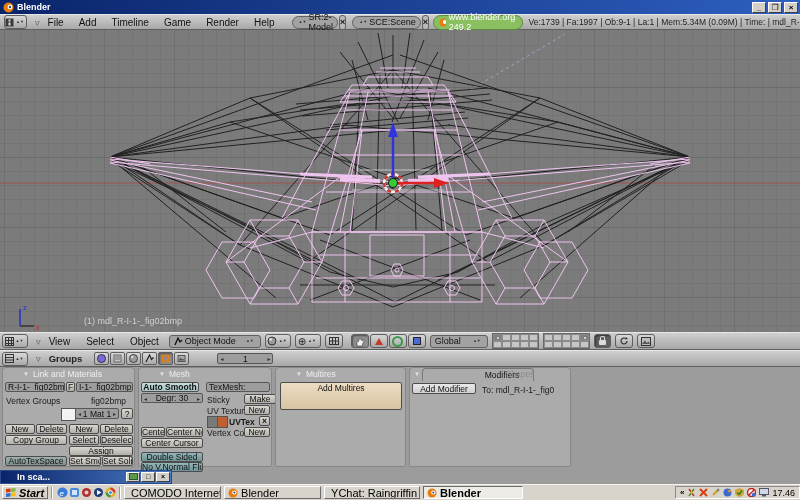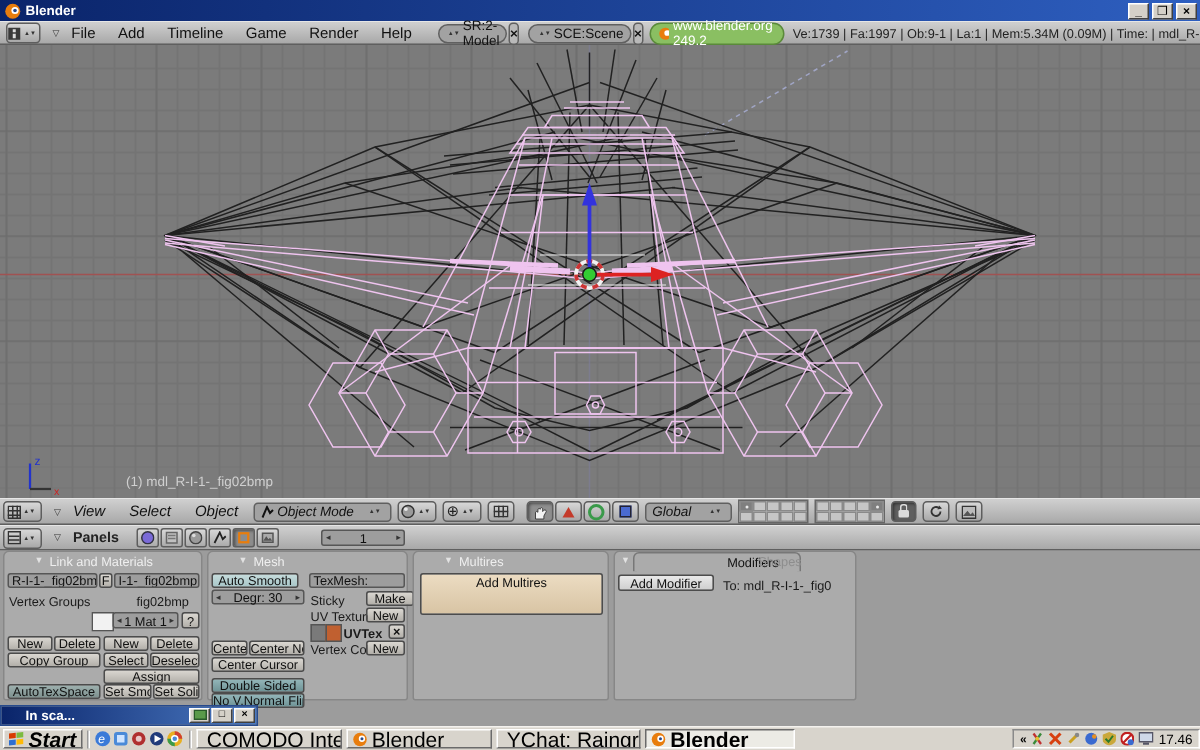--- a/index.html
+++ b/index.html
@@ -62,21 +62,21 @@
   .tab.inactive{color:#8d8d8d;}
   
   .miniwin{left:0;top:470px;width:172px;height:14px;background:linear-gradient(90deg,#0a246a,#4b7ac2);
     border:1px solid #274a8c;display:flex;align-items:center;box-sizing:border-box;color:#fff;
     font-size:9px;font-weight:bold;padding-left:16px;}
   .mwbtn{width:14px;height:10px;background:#d4d0c8;border:1px solid;border-color:#fff #404040 #404040 #fff;
     margin-right:1px;font-size:7px;line-height:8px;text-align:center;color:#000;box-sizing:border-box;}
   .taskbar{left:0;top:484px;width:800px;height:16px;background:#d8d4cc;border-top:1px solid #f4f2ee;
     display:flex;align-items:center;box-sizing:border-box;}
   .tbtn{height:13px;background:#d8d4cc;border:1px solid;border-color:#fff #6a6a6a #6a6a6a #fff;
-    display:flex;align-items:center;font-size:14px;color:#000;padding:0 3px;gap:3px;box-sizing:border-box;
+    display:flex;align-items:center;font-size:11px;color:#000;padding:0 3px;gap:3px;box-sizing:border-box;
     overflow:hidden;white-space:nowrap;}
   .tbtn.active{background:#ecebe5;border-color:#6a6a6a #fff #fff #6a6a6a;font-weight:bold;}
   .tdivider{width:1px;height:12px;background:#9a9a9a;border-right:1px solid #fff;margin:0 3px;}
   .tray{display:flex;align-items:center;height:13px;border:1px solid;border-color:#8a8a8a #fff #fff #8a8a8a;
     padding:0 4px;gap:3px;font-size:9px;color:#000;box-sizing:border-box;}
   .qlicon{width:12px;height:12px;display:flex;align-items:center;justify-content:center;}
   .ctx{width:15px;height:13px;display:inline-flex;align-items:center;justify-content:center;
     background:linear-gradient(#d8d8d8,#ababab);border:1px solid #5e5e5e;border-radius:2px;box-sizing:border-box;}
   .ctx.pressed{background:#8c8c8c;box-shadow:inset 1px 1px 2px rgba(0,0,0,.4);}
   .lockbody{width:7px;height:5px;background:#dcdcdc;border-radius:1px;position:relative;margin-top:3px;}
@@ -291,21 +291,21 @@
       <g>
         <line x1="20" y1="296" x2="20" y2="279" stroke="#2233cc" stroke-width="1.5"></line>
         <line x1="20" y1="296" x2="34" y2="296" stroke="#333" stroke-width="1.5"></line>
         <text x="23" y="280" font-size="8" fill="#2233cc">z</text>
         <text x="36" y="300" font-size="7" fill="#cc2222">x</text>
       </g>
       <text x="84" y="294" font-size="9" fill="#d0d0d0">(1) mdl_R-I-1-_fig02bmp</text>
     </svg>
   </div>
 
-  <div class="abs bheader" style="left:0;top:332px;width:800px;height:18px;padding-left:2px;gap:4px;font-style:italic;">
+  <div class="abs bheader" style="left:0;top:332px;width:800px;height:18px;padding-left:2px;gap:4px;">
     <span class="hbtn" style="width:26px;">
       <svg width="9" height="9">
           <rect x="0.5" y="0.5" width="8" height="8" fill="none" stroke="#333"></rect>
           <line x1="3.5" y1="0" x2="3.5" y2="9" stroke="#333"></line>
           <line x1="6.5" y1="0" x2="6.5" y2="9" stroke="#333"></line>
           <line x1="0" y1="3.5" x2="9" y2="3.5" stroke="#333"></line>
           <line x1="0" y1="6.5" x2="9" y2="6.5" stroke="#333"></line>
         </svg>
       <span class="stepcol">▲▼</span>
     </span>
@@ -405,21 +405,21 @@
   <div class="abs bheader" style="left:0;top:350px;width:800px;height:17px;padding-left:2px;gap:4px;">
     <span class="hbtn" style="width:26px;">
       <svg width="9" height="9">
           <rect x="0.5" y="0.5" width="8" height="8" fill="none" stroke="#333"></rect>
           <line x1="1" y1="3.5" x2="8" y2="3.5" stroke="#333"></line>
           <line x1="1" y1="6" x2="8" y2="6" stroke="#333"></line>
         </svg>
       <span class="stepcol">▲▼</span>
     </span>
     <span style="font-size:6px;color:#333;margin:0 4px;">▽</span>
-    <span style="font-size:9.5px;font-weight:bold;color:#222;margin-right:8px;">Panels</span>
+    <span style="font-size:9.5px;font-weight:bold;color:#222;margin-right:8px;">Groups</span>
     <span style="display:flex;gap:1px;">
       <span class="ctx">
           <svg width="9" height="9">
             <circle cx="4.5" cy="4.5" r="4" fill="#7a6ad8" stroke="#334"></circle>
           </svg>
         </span>
       <span class="ctx">
           <svg width="9" height="9">
             <rect x="1" y="1" width="7" height="7" fill="#c0c0c0" stroke="#666"></rect>
             <line x1="2" y1="3" x2="7" y2="3" stroke="#777"></line>
@@ -486,21 +486,21 @@
       <span class="pbtn gteal" style="left:2px;top:88px;width:62px;">AutoTexSpace</span>
       <span class="pbtn" style="left:66px;top:88px;width:32px;">Set Smoo</span>
       <span class="pbtn" style="left:99px;top:88px;width:31px;">Set Solid</span>
     </div>
 
     <div class="panel" style="left:138px;width:134px;">
       <div class="phead">
           <span class="tri">▼</span>
           <span>Mesh</span>
         </div>
-      <span class="pbtn lteal" style="left:2px;top:14px;width:58px;">Auto Smooth</span>
+      <span class="pbtn lteal" style="left:2px;top:14px;width:58px;font-weight:bold;">Auto Smooth</span>
       <span class="pstep" style="left:2px;top:25px;width:62px;height:10px;">
         <span class="arrow">◂</span>
         <span>Degr: 30</span>
         <span class="arrow">▸</span>
       </span>
       <span class="pfield" style="left:67px;top:14px;width:64px;"><span>TexMesh:</span></span>
       <span class="plabel" style="left:68px;top:27px;">Sticky</span>
       <span class="pbtn" style="left:105px;top:26px;width:32px;">Make</span>
       <span class="plabel" style="left:68px;top:38px;">UV Texture</span>
       <span class="pbtn" style="left:105px;top:37px;width:26px;">New</span>

